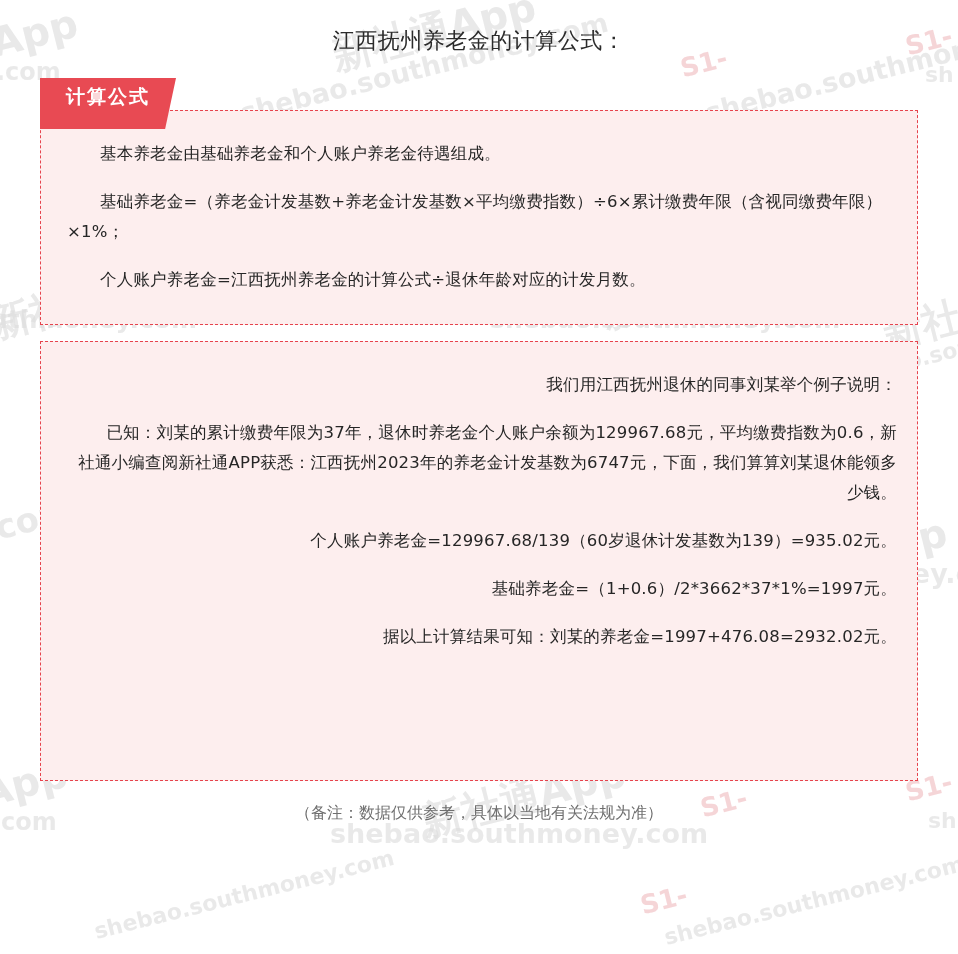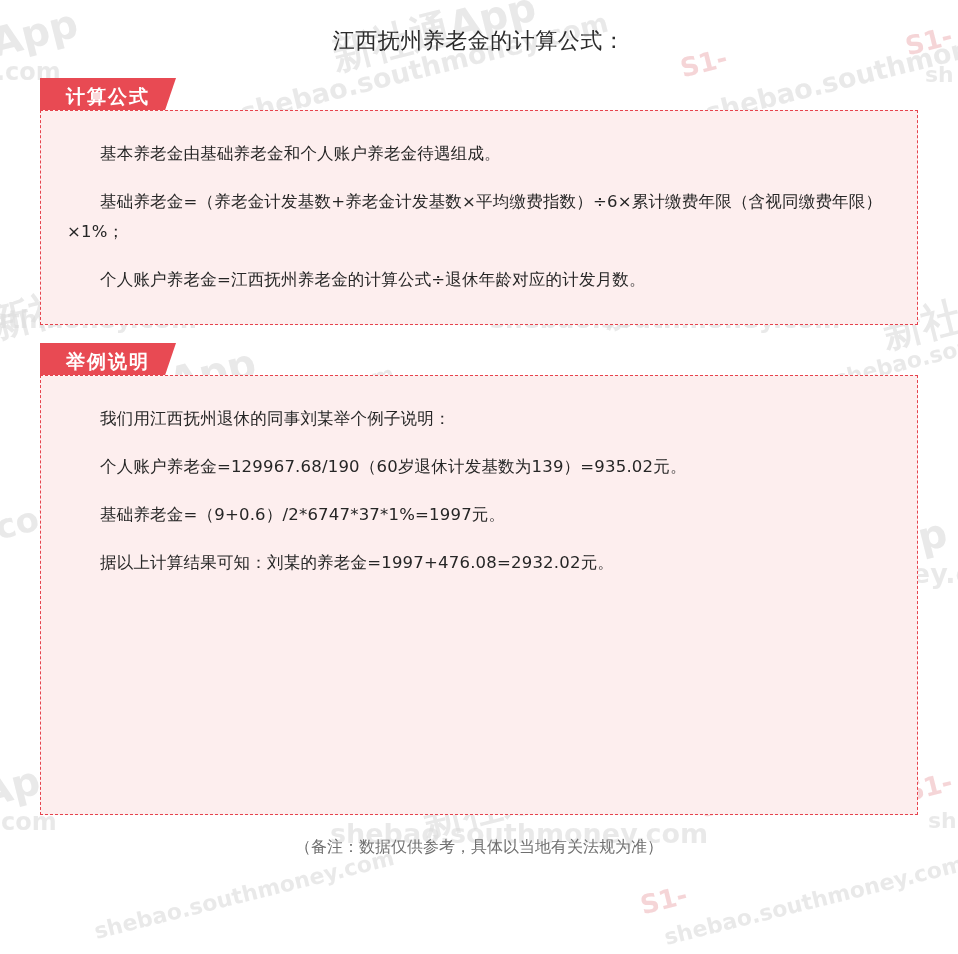--- a/index.html
+++ b/index.html
@@ -77,33 +77,33 @@
     z-index: 12;
   }
   .tag {
     position: absolute;
     left: 0;
     top: 0;
     background: #e84a53;
     color: #ffffff;
     font-size: 19px;
     font-weight: bold;
-    padding: 6px 26px 0 26px;
+    padding: 6px 26px 19px 26px;
     letter-spacing: 2px;
     clip-path: polygon(0 0, 100% 0, 92% 100%, 0 100%);
   }
   .dashed-box {
     border: 1.6px dashed #e6434d;
     background: #fdeeee;
     margin-top: -2px;
     padding: 28px 20px 26px 26px;
     box-sizing: border-box;
   }
   .box-formula { min-height: 215px; }
-  .box-example { min-height: 440px; }
+  .box-example { min-height: 440px; text-align: right; }
 
   .para {
     font-size: 16.5px;
     color: #262626;
     line-height: 30px;
     text-indent: 2em;
     margin: 0 0 18px 0;
     letter-spacing: .2px;
   }
   .para:last-child { margin-bottom: 0; }
@@ -179,25 +179,23 @@
     <div class="dashed-box box-formula">
       <p class="para">基本养老金由基础养老金和个人账户养老金待遇组成。</p>
       <p class="para">基础养老金=（养老金计发基数+养老金计发基数×平均缴费指数）÷6×累计缴费年限（含视同缴费年限）×1%；</p>
       <p class="para">个人账户养老金=江西抚州养老金的计算公式÷退休年龄对应的计发月数。</p>
     </div>
   </div>
 
   <div class="sp2"></div>
 
   <div class="section">
-    <div class="tag-row">
-      <div class="tag">举例说明</div>
-    </div>
     <div class="dashed-box box-example">
       <p class="para">我们用江西抚州退休的同事刘某举个例子说明：</p>
-      <p class="para">个人账户养老金=129967.68/190（60岁退休计发基数为139）=935.02元。</p>
-      <p class="para">基础养老金=（9+0.6）/2*6747*37*1%=1997元。</p>
+      <p class="para">已知：刘某的累计缴费年限为37年，退休时养老金个人账户余额为129967.68元，平均缴费指数为0.6，新社通小编查阅新社通APP获悉：江西抚州2023年的养老金计发基数为6747元，下面，我们算算刘某退休能领多少钱。</p>
+      <p class="para">个人账户养老金=129967.68/139（60岁退休计发基数为139）=935.02元。</p>
+      <p class="para">基础养老金=（1+0.6）/2*3662*37*1%=1997元。</p>
       <p class="para">据以上计算结果可知：刘某的养老金=1997+476.08=2932.02元。</p>
     </div>
   </div>
 
   <div class="footnote">（备注：数据仅供参考，具体以当地有关法规为准）</div>
 </div>
 
 </body></html>

